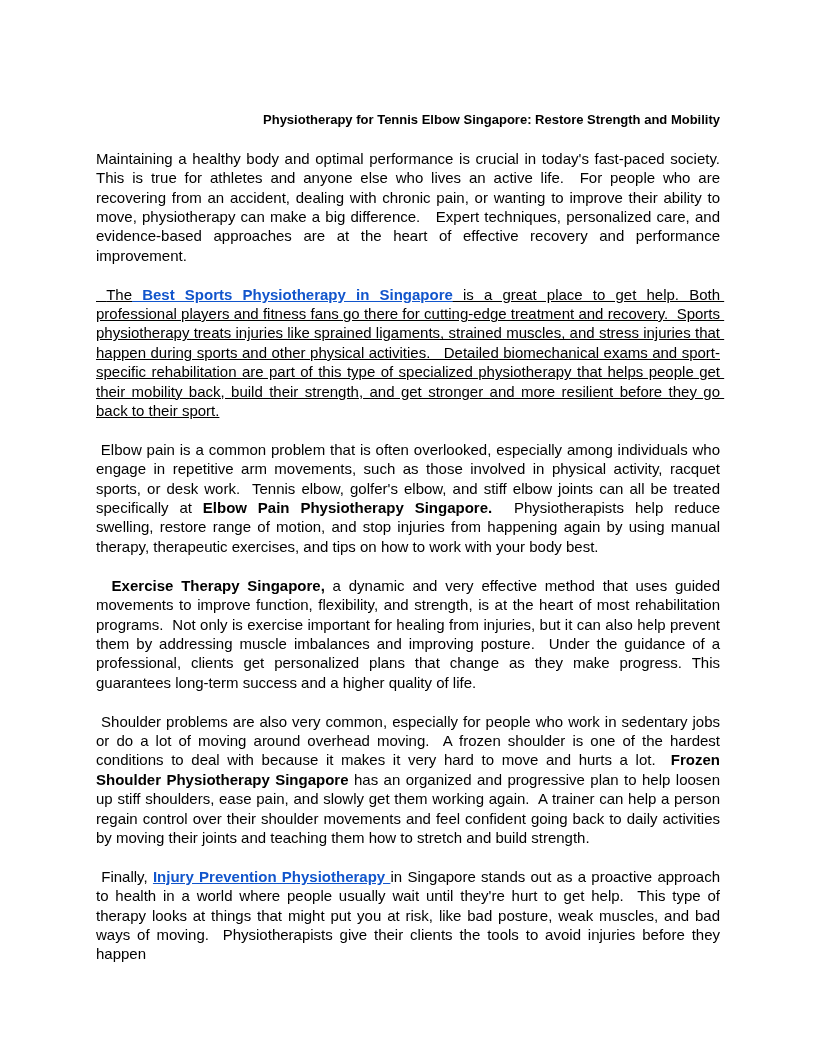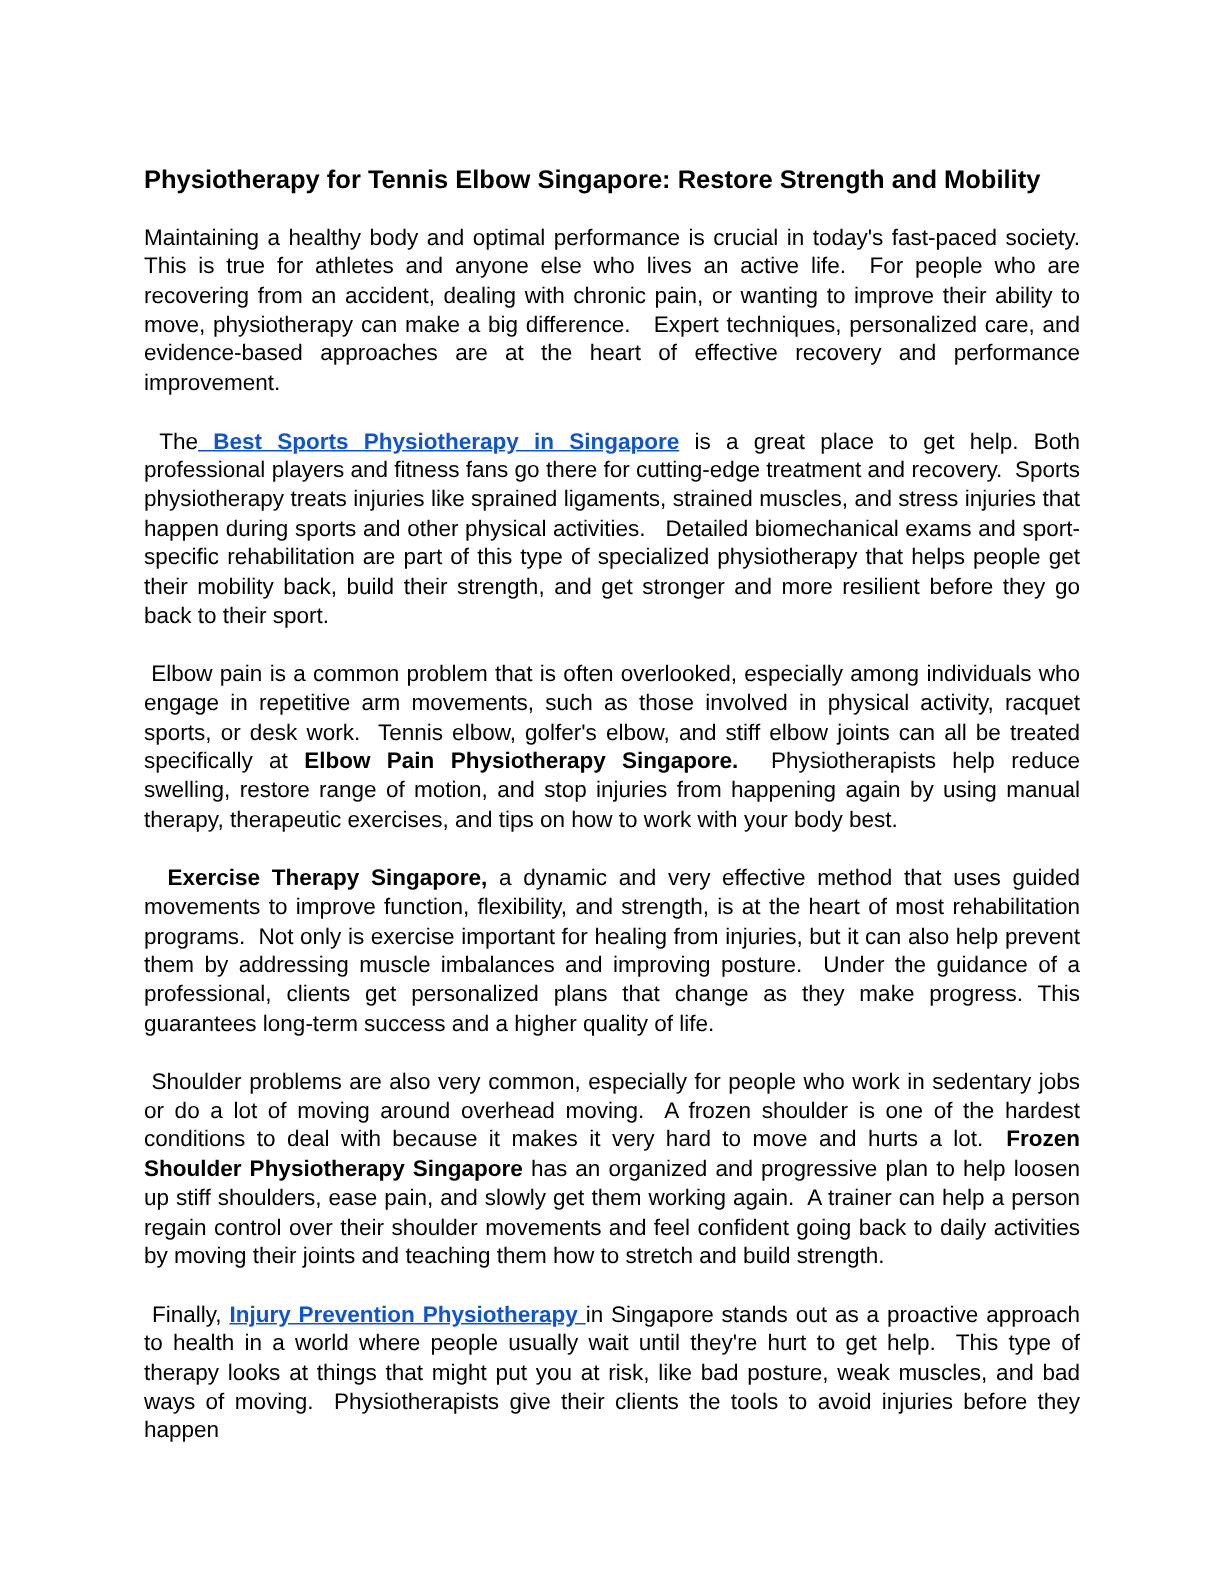--- a/index.html
+++ b/index.html
@@ -13,36 +13,37 @@
     color: var(--text-color, #000000);
     font-family: "Liberation Sans", "DejaVu Sans", sans-serif;
   }
   .doc-page {
     position: absolute;
     top: 110px;
     left: 96px;
     right: 96px;
   }
   .doc-title {
-    font-size: 17px;
+    font-size: 13px;
     line-height: 19.4px;
     font-weight: bold;
     margin-bottom: 19.4px;
-    text-align: left;
+    text-align: right;
     white-space: pre-wrap;
   }
   .para {
     font-size: 15px;
     line-height: 19.4px;
     text-align: justify;
     white-space: pre-wrap;
     margin-bottom: 19.4px;
   }
   .para.extra-space {
     margin-top: 16px;
+    text-decoration: underline;
   }
   .run-bold { font-weight: bold; }
   a.doc-link {
     color: var(--link-color, #1155cc);
     font-weight: bold;
     text-decoration: underline;
     cursor: pointer;
   }
 </style>
 </head>

